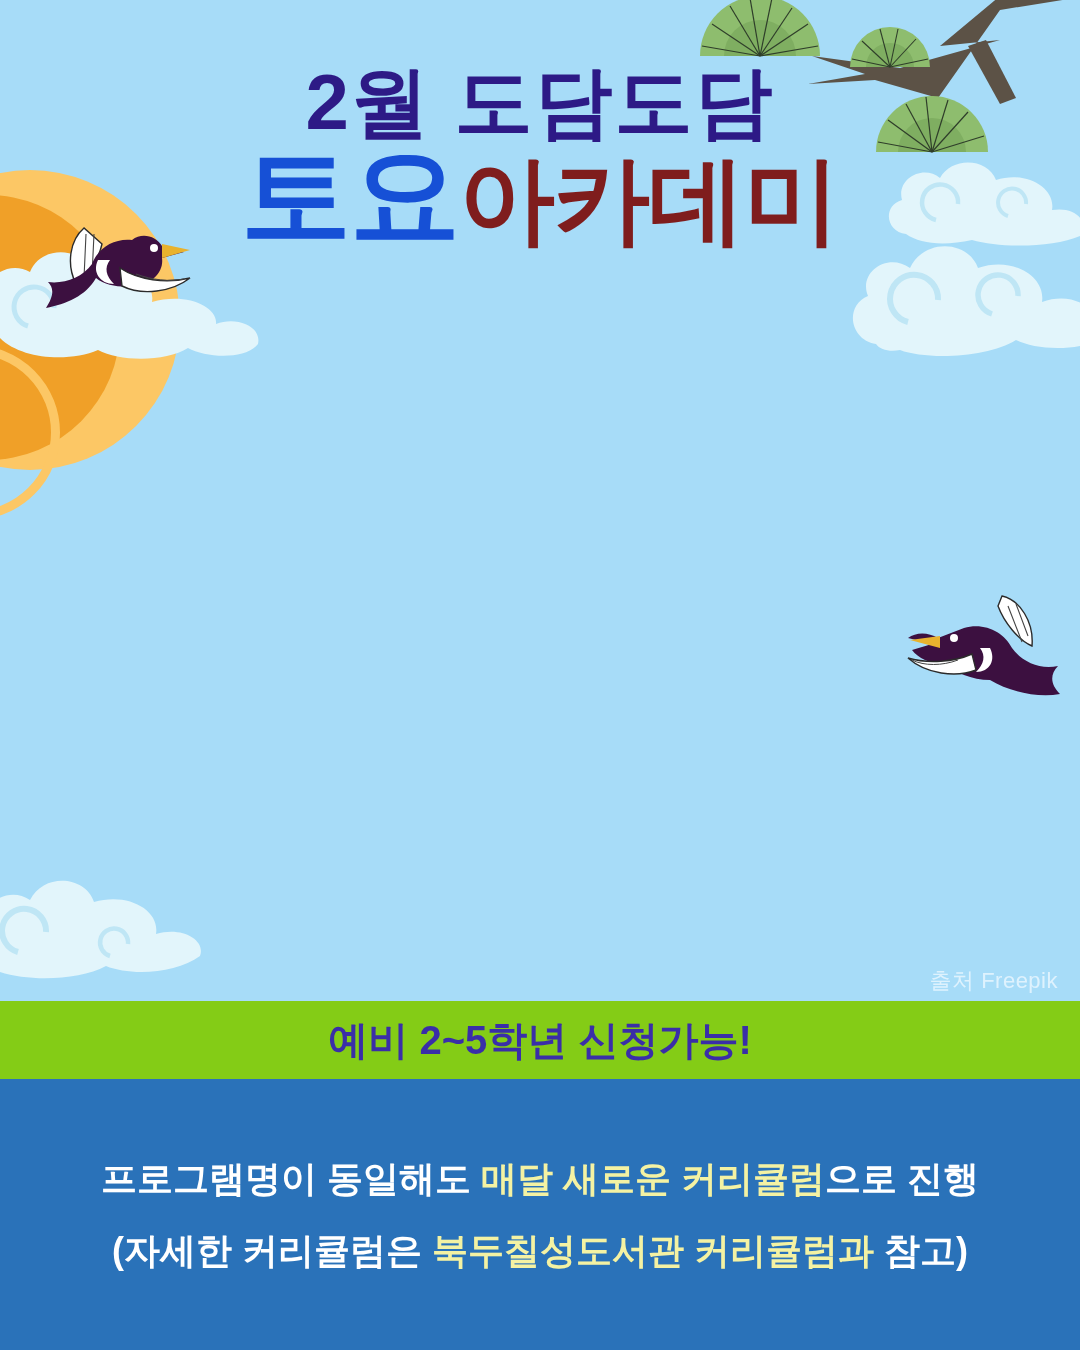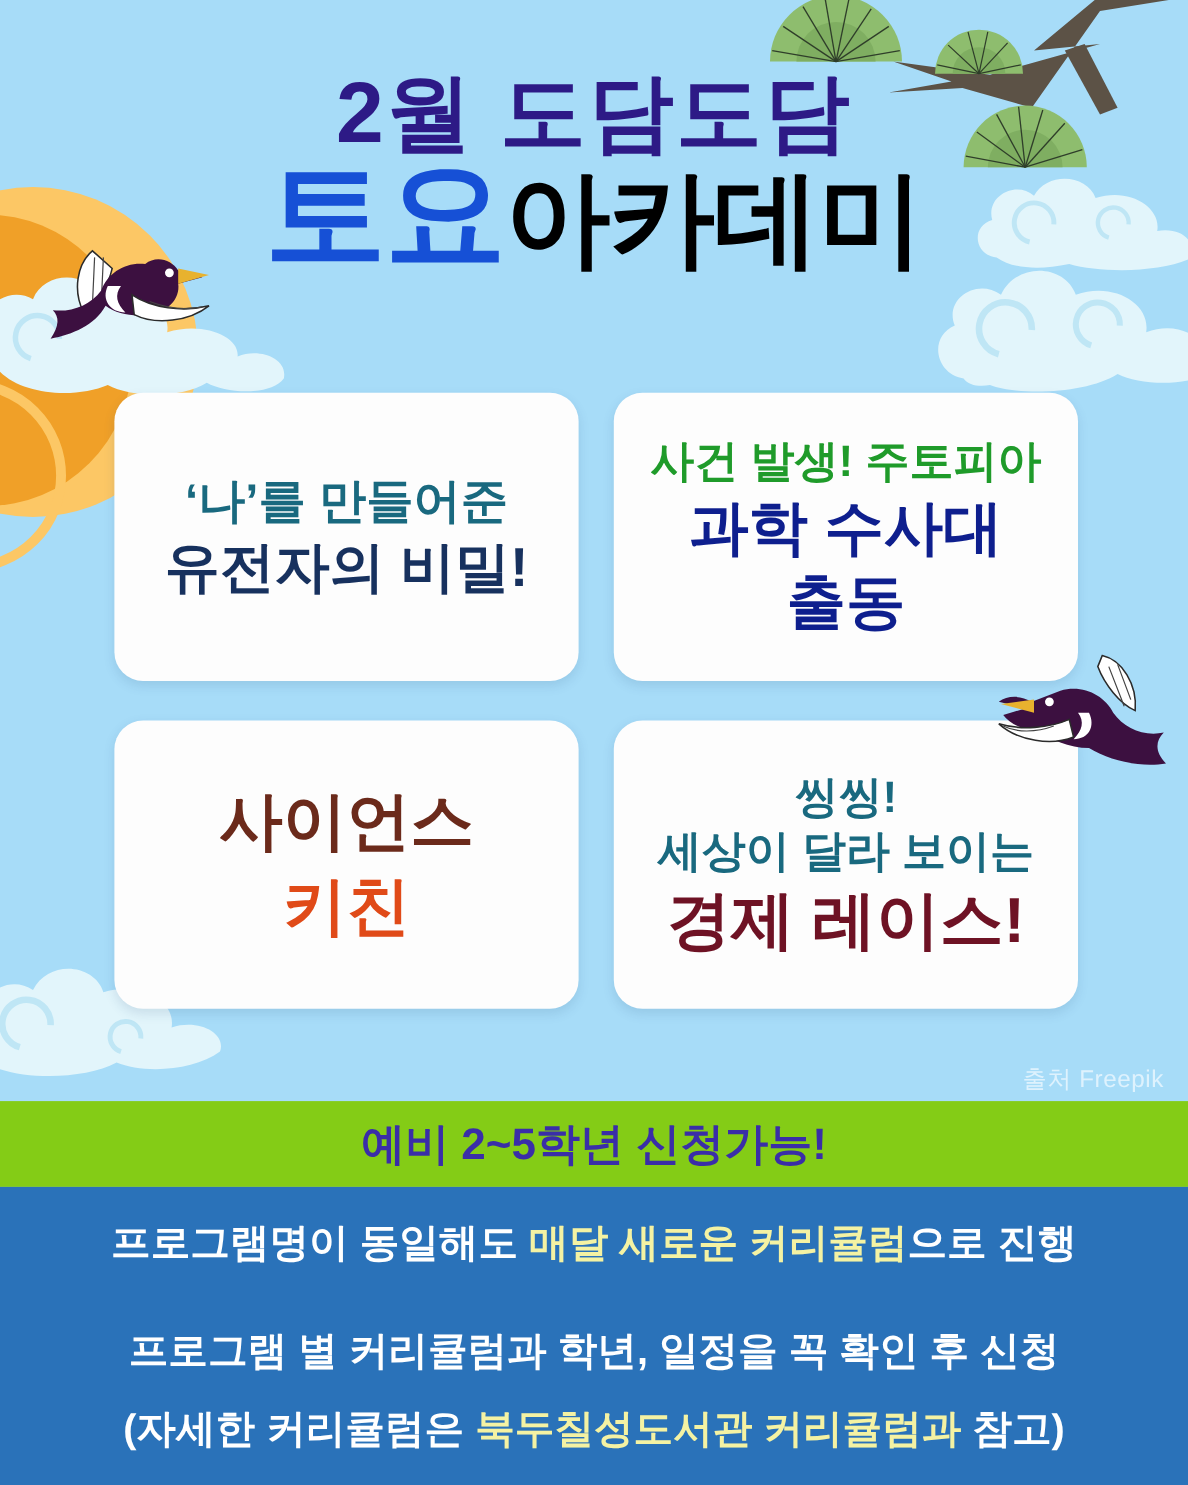--- a/index.html
+++ b/index.html
@@ -43,21 +43,21 @@
   }
   .title-line1{
     font-size:78px; font-weight:bold; color:#2d1a86;
     letter-spacing:2px; line-height:1.05;
   }
   .title-line2{
     font-size:110px; font-weight:bold; line-height:1.0;
     letter-spacing:-1px; margin-top:-4px;
   }
   .t-toyo{ color:#1650d6; }
-  .t-acad{ color:#000000; font-size:96px; }
+  .t-acad{ color:#7f1d1d; font-size:96px; }
 
   
   .cards{
     position:absolute; left:104px; top:357px;
     width:876px; height:570px;
     display:grid;
     grid-template-columns:422px 422px;
     grid-template-rows:262px 262px;
     gap:36px 32px;
     z-index:4;
@@ -243,44 +243,20 @@
     </svg>
   </div>
 
   <div class="title-wrap">
     <div class="title-line1">2월 도담도담</div>
     <div class="title-line2">
       <span class="t-toyo">토요</span><span class="t-acad">아카데미</span>
     </div>
   </div>
 
-  <div class="cards">
-
-    <div class="card card1">
-      <div class="c-sub">‘나’를 만들어준</div>
-      <div class="c-main">유전자의 비밀!</div>
-    </div>
-
-    <div class="card card2">
-      <div class="c-sub">사건 발생! 주토피아</div>
-      <div class="c-main">과학 수사대</div>
-      <div class="c-main">출동</div>
-    </div>
-
-    <div class="card card3">
-      <div class="c-sub">사이언스</div>
-      <div class="c-main">키친</div>
-    </div>
-
-    <div class="card card4">
-      <div class="c-sub">씽씽!</div>
-      <div class="c-sub">세상이 달라 보이는</div>
-      <div class="c-main">경제 레이스!</div>
-    </div>
-  </div>
 
   <div class="deco bird" style="left:898px; top:588px; z-index:8;">
     <svg width="180" height="125" viewBox="0 0 180 125">
 
       <path d="M104,8 C122,12 136,34 134,58 C120,52 106,34 100,18 Z" fill="#ffffff" stroke="#2b2b2b" stroke-width="1.4"></path>
       <path d="M110,18 L124,54 M118,16 L130,48" stroke="#444" stroke-width="1.1" fill="none"></path>
 
       <path d="M40,50 C30,44 18,44 10,50 L34,56 L14,62
                C20,70 32,76 46,76 C56,84 74,92 92,92
                C112,104 140,110 162,106 C152,96 152,86 160,78
@@ -299,18 +275,17 @@
 
   <div class="credit">출처 Freepik</div>
 
   <div class="banner">
     <div class="banner-text">예비 2~5학년 신청가능!</div>
   </div>
 
   <div class="footer">
     <div class="f-row"><span>프로그램명이 동일해도 </span><span class="hl">매달 새로운 커리큘럼</span><span>으로 진행</span></div>
 
-    <div class="f-row gap">프로그램 별 커리큘럼과 학년, 일정을 꼭 확인 후 신청</div>
 
     <div class="f-row"><span>(자세한 커리큘럼은 </span><span class="hl">북두칠성도서관 커리큘럼과</span><span> 참고)</span></div>
   </div>
 
 </div>
 
 </body></html>

